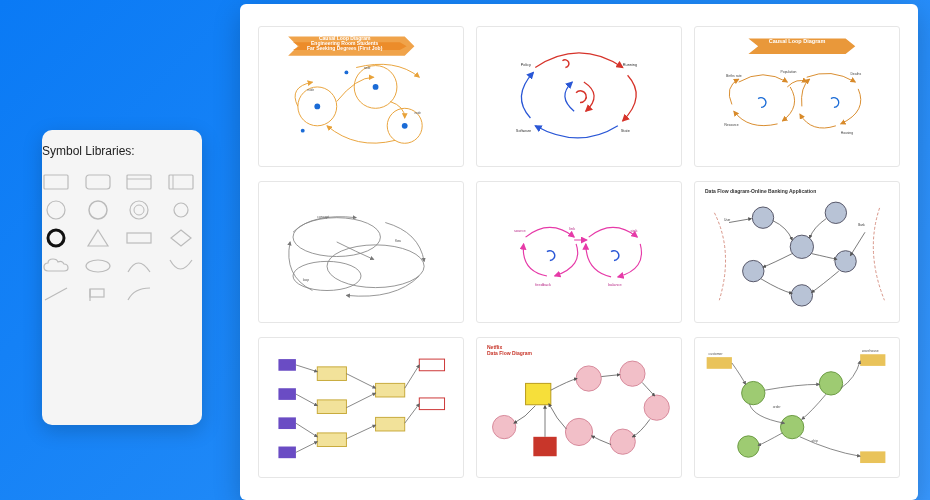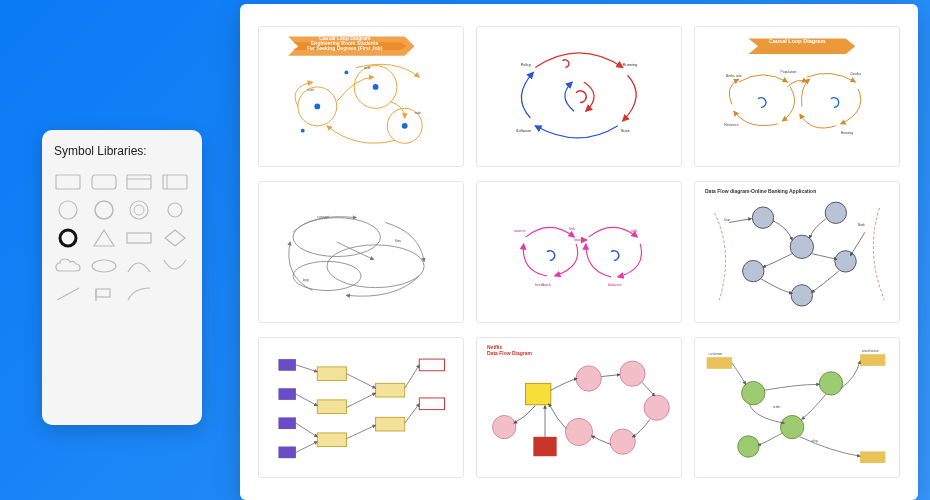--- a/index.html
+++ b/index.html
@@ -15,21 +15,21 @@
 
 .symbol-panel {
   position: absolute;
   left: 42px;
   top: 130px;
   width: 160px;
   height: 295px;
   background: #f5f5f5;
   border-radius: 10px;
   box-shadow: 0 6px 20px rgba(0,0,0,0.18);
-  padding: 14px 12px;
+  padding: 14px 0;
 }
 .symbol-title {
   font-size: 12px;
   color: #222;
   margin-bottom: 14px;
 }
 .symbol-grid {
   display: grid;
   grid-template-columns: repeat(4, 1fr);
   gap: 8px 6px;

